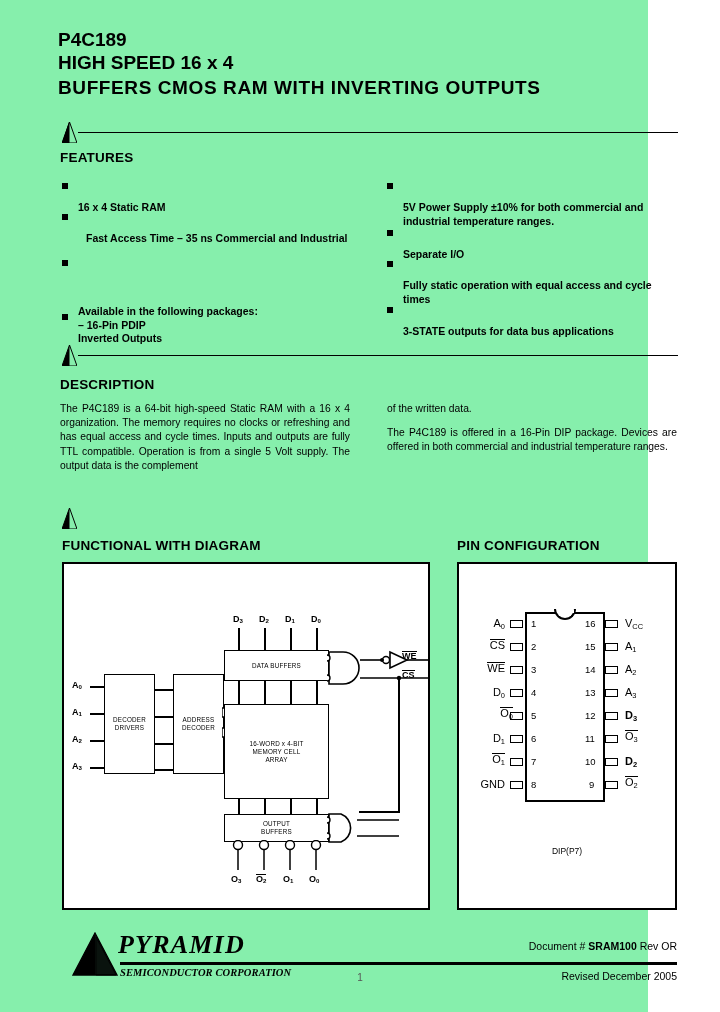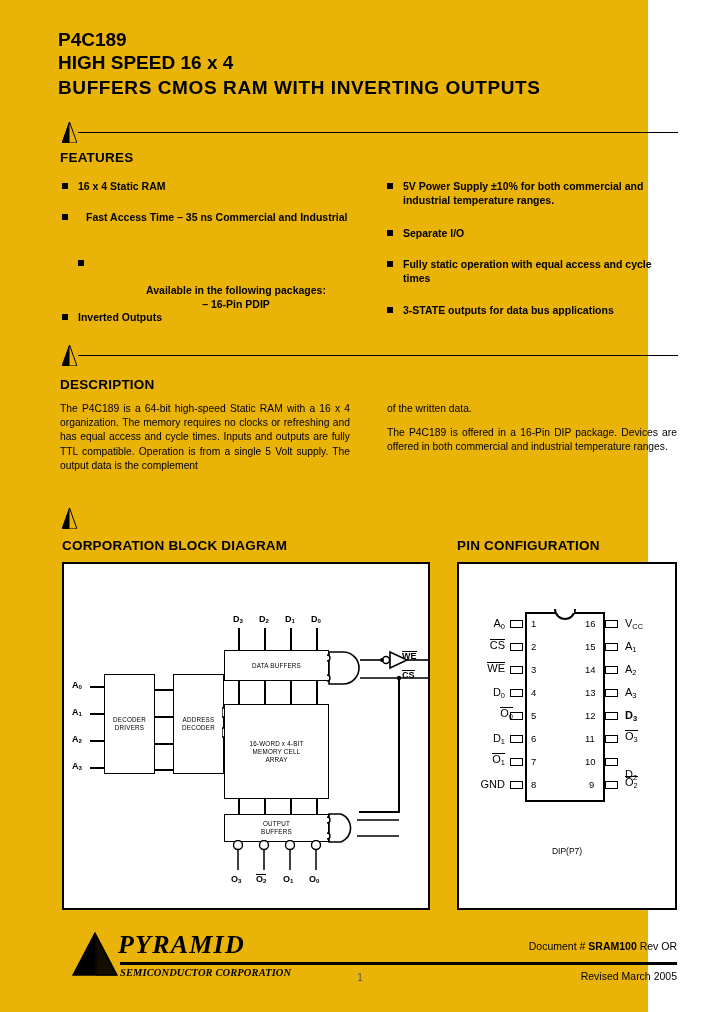--- a/index.html
+++ b/index.html
@@ -13,21 +13,21 @@
     position: relative;
     font-family: "Liberation Sans", sans-serif;
     color: #000000;
     overflow: hidden;
   }
   .page {
     position: absolute;
     left: 0; top: 0;
     width: 648px;
     height: 1012px;
-    background: #eab308;
+    background: #86efac;
     box-sizing: border-box;
   }
 
   
   .header {
     position: absolute;
     left: 58px;
     top: 28px;
     width: 620px;
   }
@@ -102,20 +102,21 @@
     left: 0;
     top: 3px;
     width: 6px;
     height: 6px;
     background: #000;
   }
   .feat .txt {
     display: block;
     margin-left: 16px;
     max-width: 290px;
+    margin-top: 21px;
   }
 
   
   .desc-col {
     position: absolute;
     font-size: 10.3px;
     line-height: 14.2px;
     text-align: justify;
   }
   .desc-col p { margin: 0 0 10px 0; }
@@ -312,21 +313,21 @@
   <div class="sect-head" style="left:60px; top:150px;">FEATURES</div>
 
   <div class="feat" style="left:62px; top:180px; width:300px;">
     <span class="sq"></span>
     <span class="txt">16 x 4 Static RAM</span>
   </div>
   <div class="feat" style="left:62px; top:211px; width:300px;padding-left:8px;">
     <span class="sq"></span>
     <span class="txt">Fast Access Time – 35 ns Commercial and Industrial</span>
   </div>
-  <div class="feat" style="left:78px; top:257px; width:300px; white-space:pre-line;text-align:center;">
+  <div class="feat" style="left:62px; top:257px; width:300px; white-space:pre-line;">
     <span class="sq"></span>
     <span class="txt">Available in the following packages:
 – 16-Pin PDIP</span>
   </div>
   <div class="feat" style="left:62px; top:311px; width:300px;">
     <span class="sq"></span>
     <span class="txt">Inverted Outputs</span>
   </div>
 
   <div class="feat" style="left:387px; top:180px; width:290px;">
@@ -369,21 +370,21 @@
   <div class="divider" style="left:60px; top:508px; width:618px;">
     <div class="pyr">
       <svg class="outline" viewBox="0 0 15 21">
         <polygon points="7.5,0 15,21 0,21" fill="none" stroke="#000" stroke-width="1"></polygon>
         <polygon points="7.5,0 7.5,21 0,21" fill="#000"></polygon>
       </svg>
     </div>
     <div class="rule" style="width:0px;"></div>
   </div>
 
-  <div class="sect-head" style="left:62px; top:538px;">CORPORATION BLOCK DIAGRAM</div>
+  <div class="sect-head" style="left:62px; top:538px;">FUNCTIONAL WITH DIAGRAM</div>
   <div class="sect-head" style="left:457px; top:538px;">PIN CONFIGURATION</div>
 
   <div class="frame" style="left:62px; top:562px; width:368px; height:348px;">
 
     <div class="lbl" style="left:169px; top:50px;">D<span class="sub">3</span></div>
     <div class="lbl" style="left:195px; top:50px;">D<span class="sub">2</span></div>
     <div class="lbl" style="left:221px; top:50px;">D<span class="sub">1</span></div>
     <div class="lbl" style="left:247px; top:50px;">D<span class="sub">0</span></div>
 
     <div class="wire v" style="left:174px; top:64px; height:22px;"></div>
@@ -563,21 +564,21 @@
       <div class="pinlbl r" style="left:166px; top:145px; font-weight:bold;">D<span class="sub">3</span></div>
     </div>
     <div>
       <div class="pinlead" style="left:146px; top:171px;"></div>
       <div class="pinnum" style="left:126px; top:169px;">11</div>
       <div class="pinlbl r" style="left:166px; top:166px;"><span class="ovl">O<span class="sub">3</span></span></div>
     </div>
     <div>
       <div class="pinlead" style="left:146px; top:194px;"></div>
       <div class="pinnum" style="left:126px; top:192px;">10</div>
-      <div class="pinlbl r" style="left:166px; top:204px; font-weight:normal;">D<span class="sub">2</span></div>
+      <div class="pinlbl r" style="left:166px; top:191px; font-weight:bold;">D<span class="sub">2</span></div>
     </div>
     <div>
       <div class="pinlead" style="left:146px; top:217px;"></div>
       <div class="pinnum" style="left:130px; top:215px;">9</div>
       <div class="pinlbl r" style="left:166px; top:212px;"><span class="ovl">O<span class="sub">2</span></span></div>
     </div>
 
     <div class="dip-caption" style="left:0; top:282px;">DIP(P7)</div>
   </div>
 
@@ -588,17 +589,17 @@
       <polygon points="23,1 45,43 23,43" fill="#000" opacity="0.92"></polygon>
       <polygon points="23,8 41,42 23,42" fill="#fff" opacity="0"></polygon>
       <polygon points="24,5 44,43 24,43" fill="none" stroke="#000" stroke-width="0.8"></polygon>
     </svg>
     <div class="brand">PYRAMID</div>
     <div class="foot-rule"></div>
     <div class="brand-sub">SEMICONDUCTOR CORPORATION</div>
     <div class="doc-line">
       <span>Document # </span><b>SRAM100</b><span> Rev OR</span>
     </div>
-    <div class="rev-line">Revised March 2005</div>
+    <div class="rev-line">Revised December 2005</div>
     <div class="pageno">1</div>
   </div>
 
 </div>
 
 </body></html>

